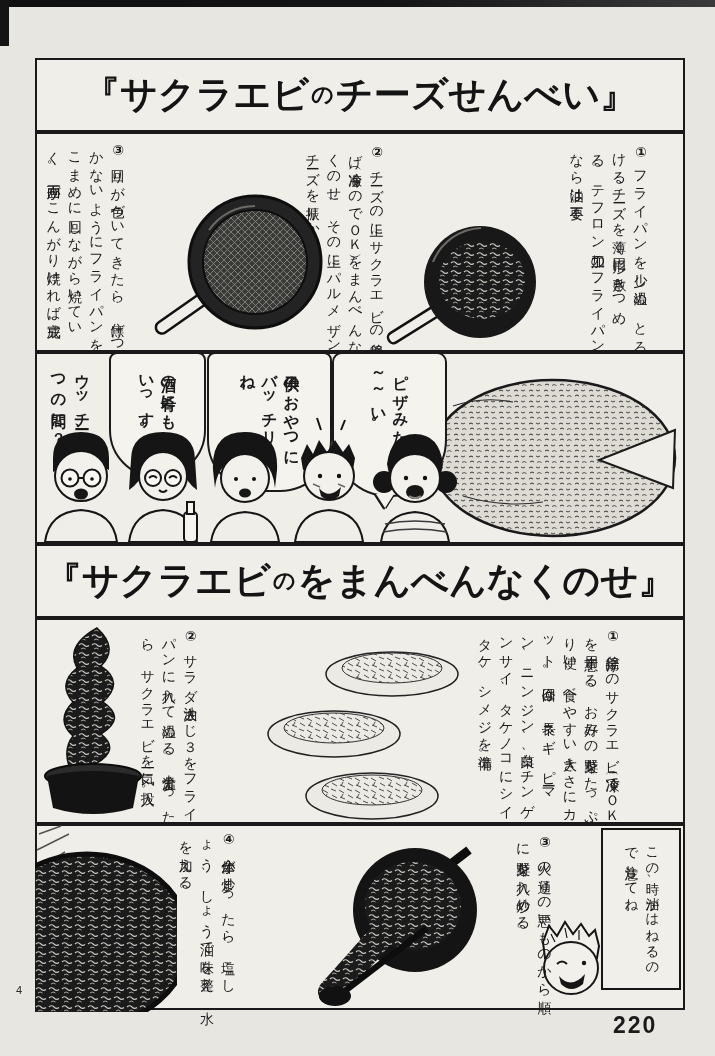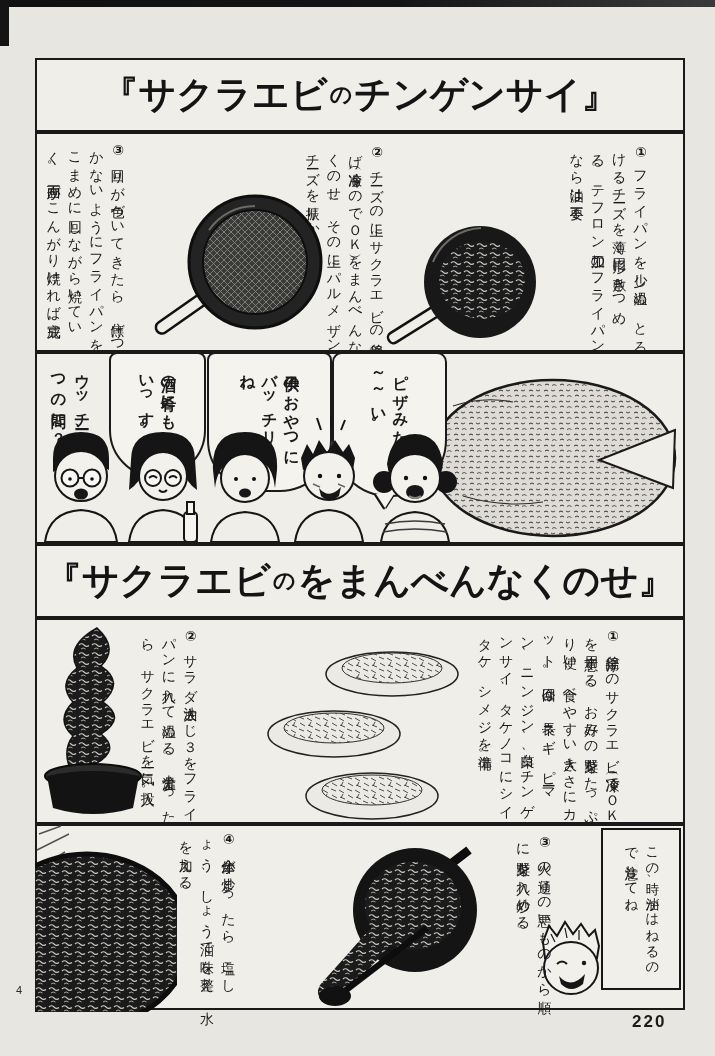--- a/index.html
+++ b/index.html
@@ -16,21 +16,21 @@
   .vtext{writing-mode:vertical-rl;text-orientation:mixed;color:#1b1b1b;font-size:14px;line-height:1.52;letter-spacing:1px}
   .step{position:absolute}
   .step-num{font-weight:700}
   .bubble{position:absolute;background:#f5f3ee;border:2px solid #1a1a1a;display:flex;justify-content:center;padding-top:10px}
   .bubble .vtext{font-size:15.5px;font-weight:600;line-height:1.42}
   .loose-vtext{position:absolute;font-size:15.5px;font-weight:600}
   .tail{position:absolute;bottom:-13px;left:42px;width:0;height:0;border-left:9px solid transparent;border-right:9px solid transparent;border-top:14px solid #f5f3ee;filter:drop-shadow(-1.5px 1px 0 #1a1a1a) drop-shadow(1.5px 1px 0 #1a1a1a)}
   .note-box{position:absolute;border:2px solid #161616;background:#f1efe9;display:flex;justify-content:center;padding-top:8px}
   .note-box .vtext{font-size:13.5px;line-height:1.55}
   .chara{position:absolute;bottom:0}
-  .pagenum{position:absolute;left:632px;top:1012px;font-size:17px;font-weight:800;letter-spacing:2px;color:#1b1b1b}
+  .pagenum{position:absolute;left:613px;top:1012px;font-size:23px;font-weight:800;letter-spacing:2px;color:#1b1b1b}
   .edge-mark{position:absolute;left:16px;top:984px;font-size:11px;color:#2a2a2a}
   svg{display:block}
 </style>
 </head>
 <body>
 
 <div class="page">
 
   <svg width="0" height="0" style="position:absolute">
     <defs>
@@ -58,21 +58,21 @@
   </svg>
 
   <div class="scan-top"></div>
   <div class="scan-corner"></div>
 
   <div class="panel title-panel" style="top:58px;height:74px">
     <div class="title-text">
       <span class="t-big">『</span>
         <span class="t-big">サクラエビ</span>
         <span class="t-small">の</span>
-        <span class="t-big">チンゲンサイ</span>
+        <span class="t-big">チーズせんべい</span>
         <span class="t-big">』</span>
     </div>
   </div>
 
   <div class="panel" style="top:132px;height:220px">
     <div class="vtext step" style="right:32px;top:10px;height:205px"><span class="step-num">①</span><span>フライパンを少し温め、とろけるチーズを薄く円形に敷きつめる。テフロン加工のフライパンなら油は不要。</span></div>
 
     <div class="vtext step" style="left:265px;top:10px;height:205px"><span class="step-num">②</span><span>チーズの上にサクラエビの釜揚げ（冷凍ものでＯＫ）をまんべんなくのせ、その上にパルメザンチーズを振りかける。</span></div>
 
     <div class="vtext step" style="left:6px;top:8px;height:210px"><span class="step-num">③</span><span>回りが色づいてきたら、焦げつかないようにフライパンをこまめに回しながら焼いていく。両面がこんがり焼ければ完成。</span></div>

